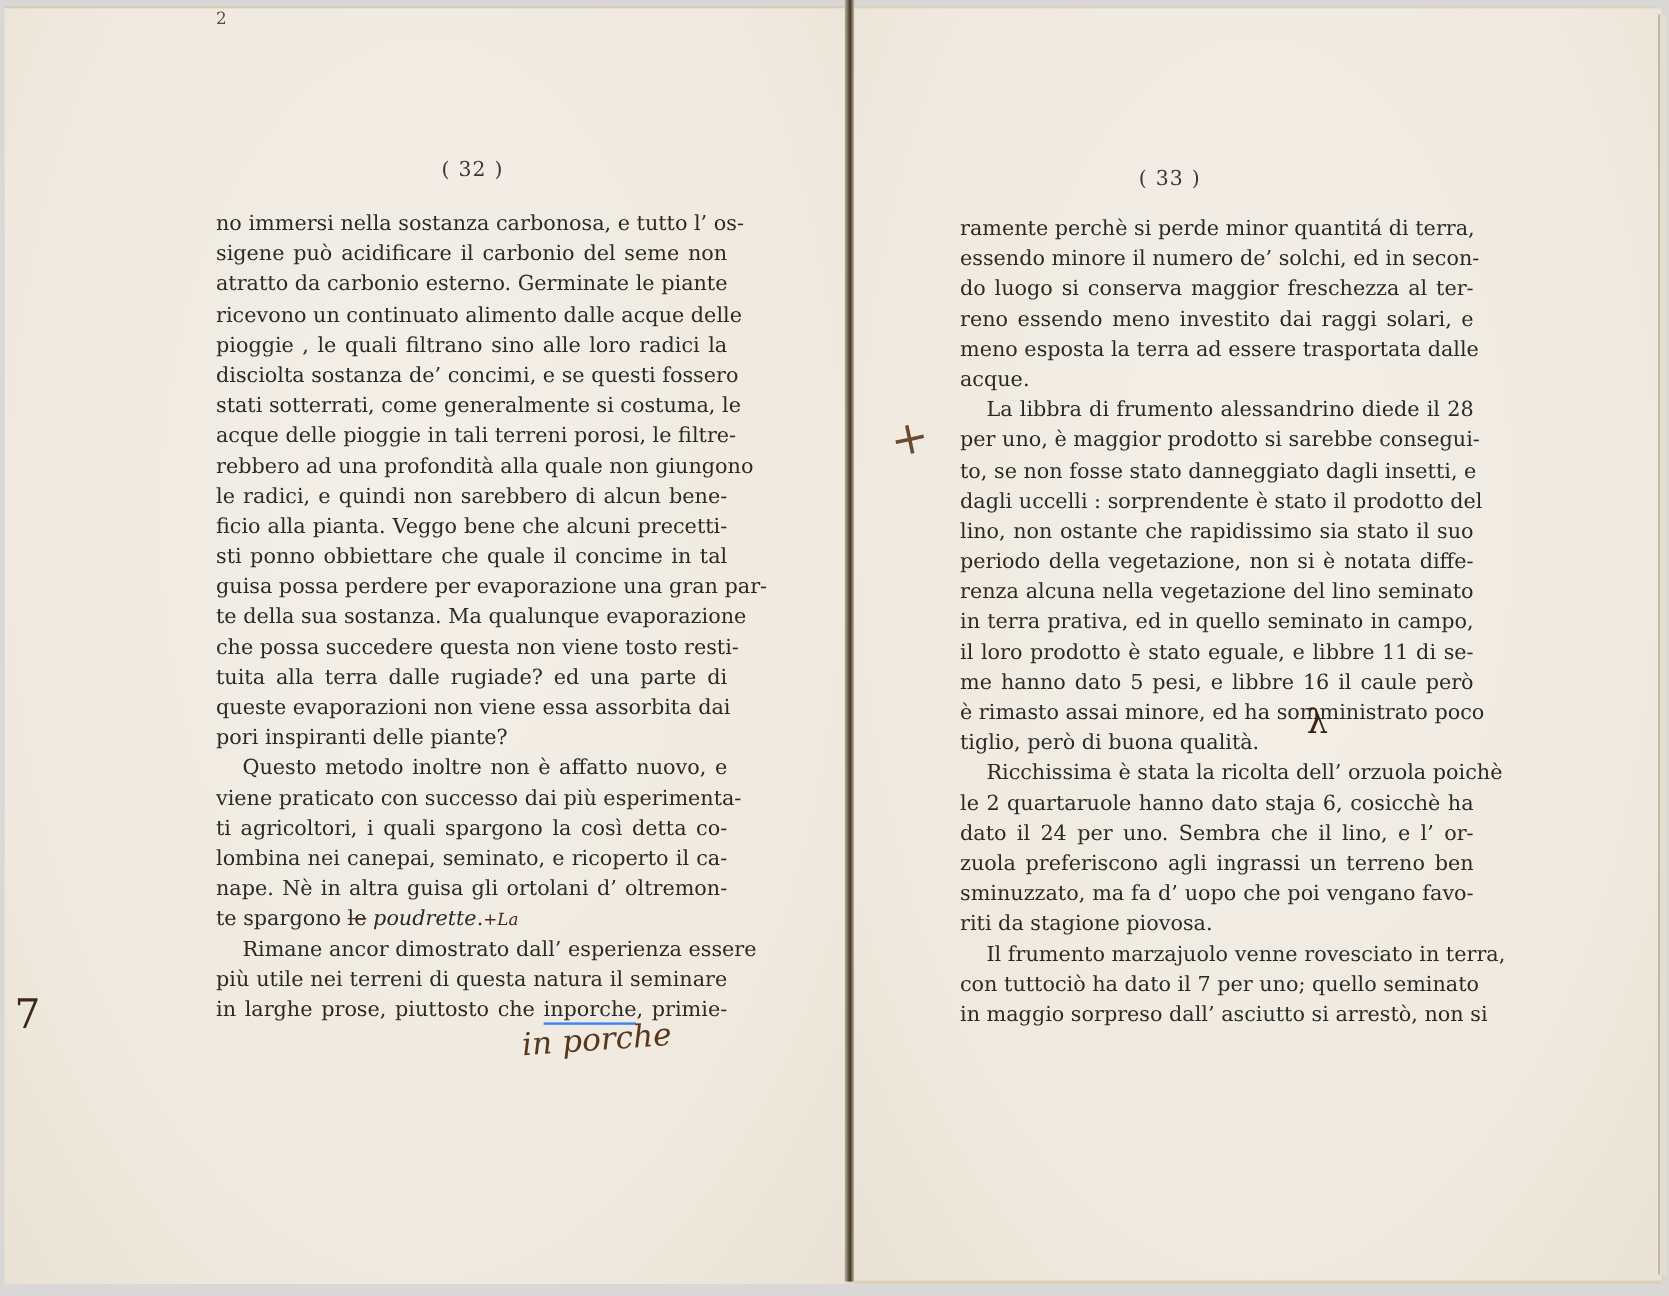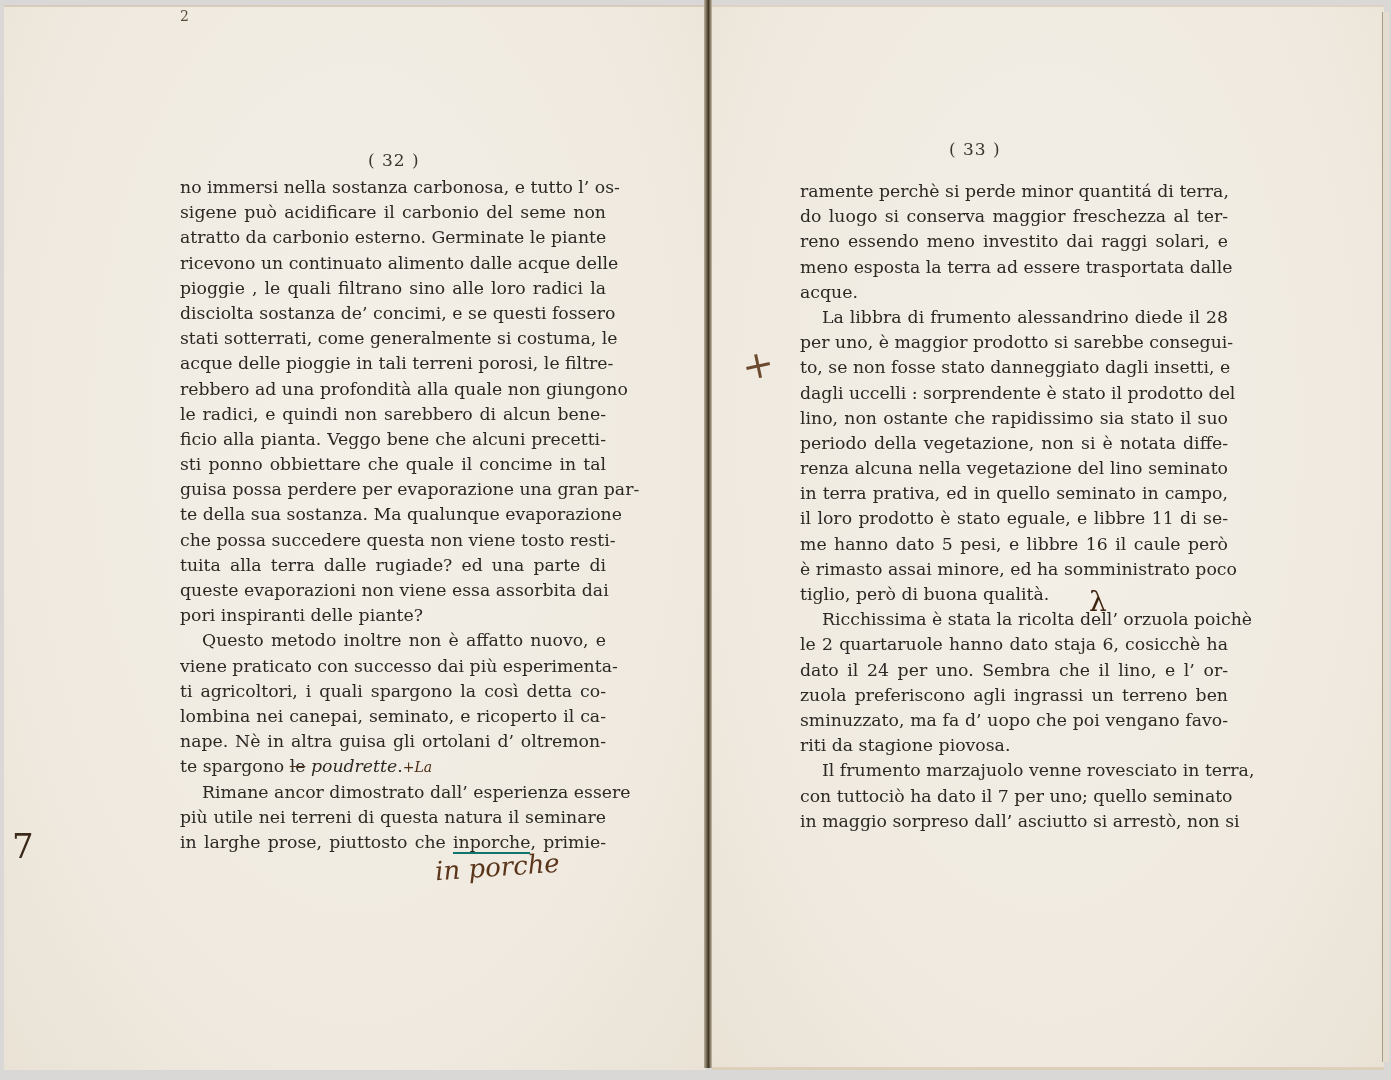--- a/index.html
+++ b/index.html
@@ -23,32 +23,32 @@
       position: absolute; left: 1382px; top: 12px; width: 6px; height: 1050px;
       background: #e5ddcf; border-left: 1px solid #a99d85;
     }
     .gutter {
       position: absolute; left: 704px; top: 0px; width: 8px; height: 1068px;
       background: linear-gradient(to right, #b9b09e, #5a4d36 45%, #3d3322 55%, #c9bfa9);
     }
     .folio {
       position: absolute; font-size: 17px; color: #3a3530; letter-spacing: 1px;
     }
-    .folio-left { left: 368px; top: 150px; }
+    .folio-left { left: 368px; top: 132px; }
     .folio-right { left: 949px; top: 139px; }
     .text-block {
       position: absolute; font-size: 17.3px; line-height: 25.2px; color: #2c2824;
     }
     .text-left { left: 180px; top: 175px; width: 426px; }
     .text-right { left: 800px; top: 179px; width: 428px; }
     .line { display: block; white-space: nowrap; text-align: justify; text-align-last: justify; height: 25.2px; }
     .line.last { text-align-last: left; }
     .line.indent { padding-left: 22px; }
     .strike { text-decoration: line-through; text-decoration-color: #5a3519; }
-    .underline-ink { border-bottom: 2px solid #0f766e; margin-top: 28px; }
+    .underline-ink { border-bottom: 2px solid #3b82f6; margin-top: 28px; }
     .italic { font-style: italic; }
     .annotation {
       position: absolute; color: #5a3519; font-style: italic;
       font-family: "DejaVu Serif", serif;
     }
     .ann-in-porche { left: 435px; top: 852px; font-size: 26px; transform: rotate(-4deg); }
     .ann-cross { left: 742px; top: 343px; font-size: 38px; color: #6b4a2e; transform: rotate(-12deg); font-style: normal; }
     .ann-seven { left: 12px; top: 826px; font-size: 34px; color: #3b2a18; font-style: normal; }
     .ann-two { left: 180px; top: 8px; font-size: 14px; color: #5b4a38; font-style: normal; }
     .ann-caret { left: 1089px; top: 585px; font-size: 28px; color: #3e2410; font-style: normal; }
@@ -96,20 +96,21 @@
 </div>
 
 <div class="annotation ann-in-porche">in porche</div>
 <div class="annotation ann-seven">7</div>
 <div class="annotation ann-two">2</div>
 
 <div class="folio folio-right">( 33 )</div>
 
 <div class="text-block text-right">
   <span class="line">ramente perchè si perde minor quantitá di terra,</span>
+  <span class="line">essendo minore il numero de’ solchi, ed in secon-</span>
   <span class="line">do luogo si conserva maggior freschezza al ter-</span>
   <span class="line">reno essendo meno investito dai raggi solari, e</span>
   <span class="line">meno esposta la terra ad essere trasportata dalle</span>
   <span class="line last">acque.</span>
   <span class="line indent">La libbra di frumento alessandrino diede il 28</span>
   <span class="line">per uno, è maggior prodotto si sarebbe consegui-</span>
   <span class="line">to, se non fosse stato danneggiato dagli insetti, e</span>
   <span class="line">dagli uccelli : sorprendente è stato il prodotto del</span>
   <span class="line">lino, non ostante che rapidissimo sia stato il suo</span>
   <span class="line">periodo della vegetazione, non si è notata diffe-</span>

